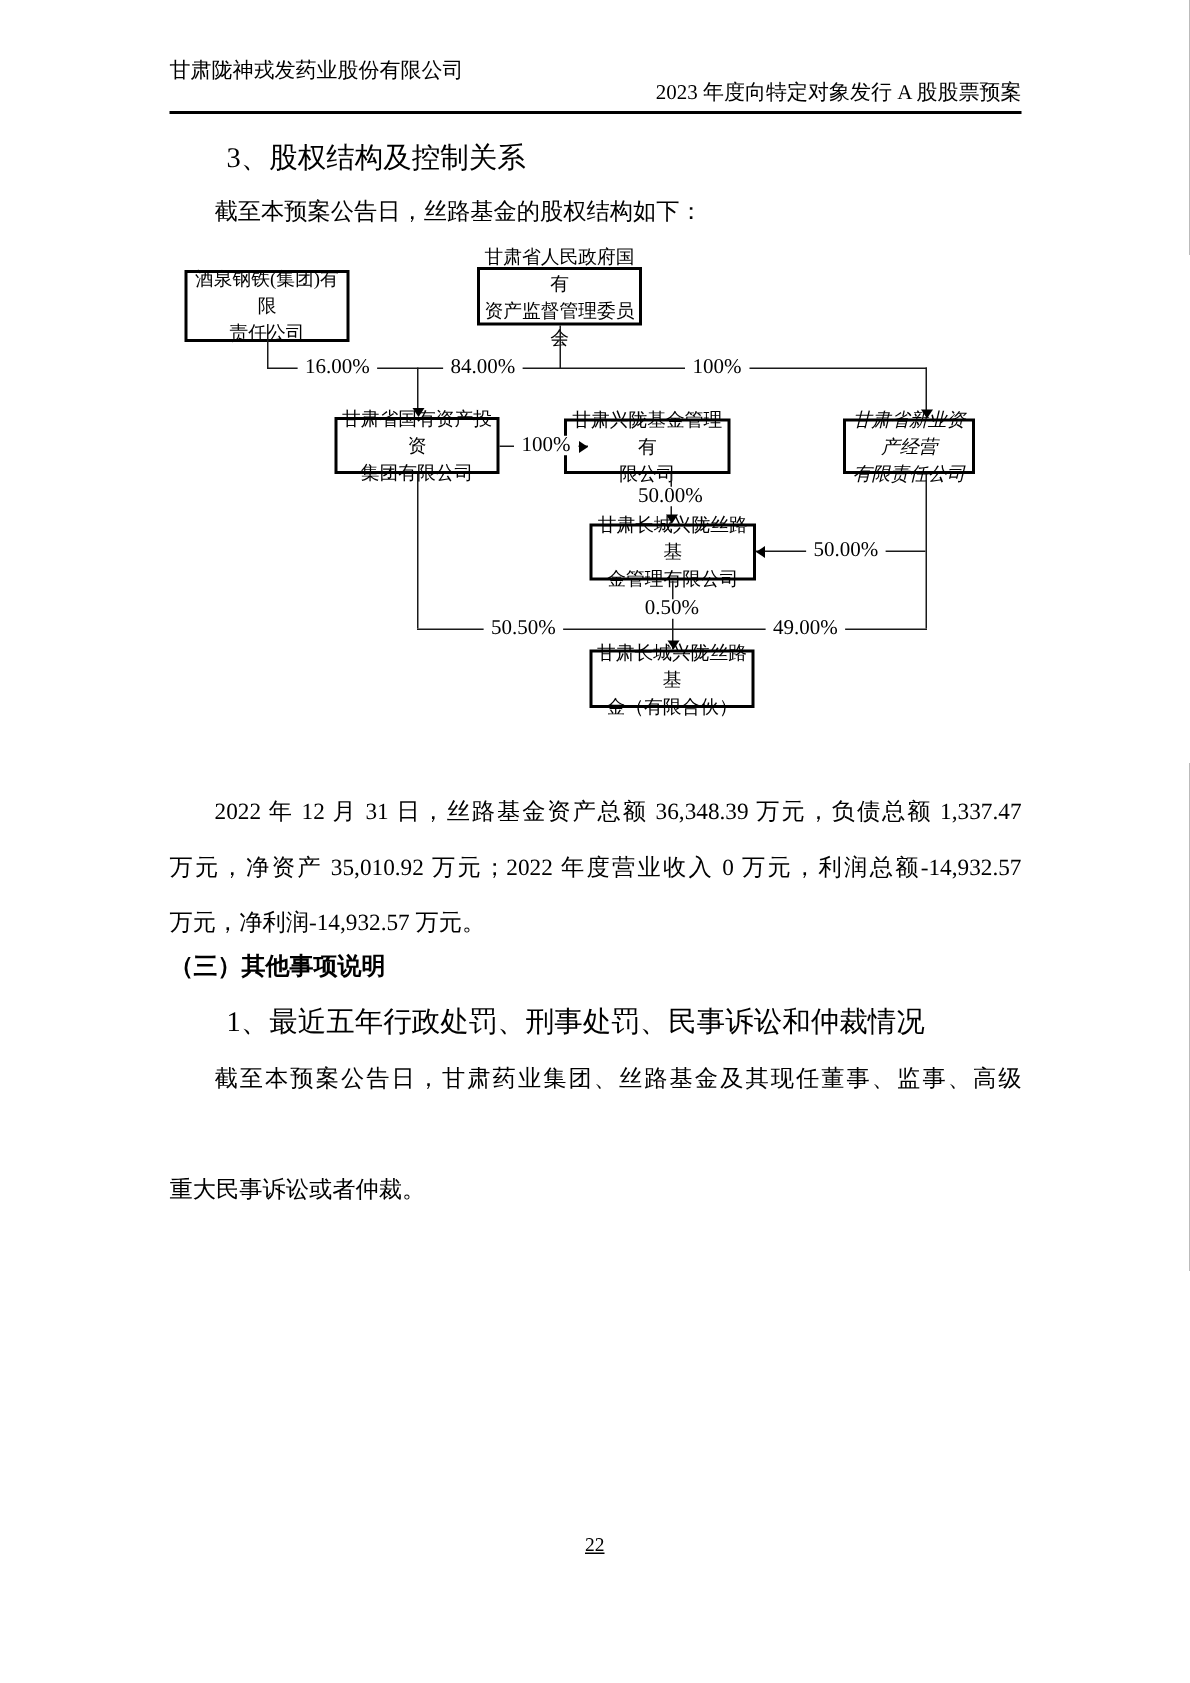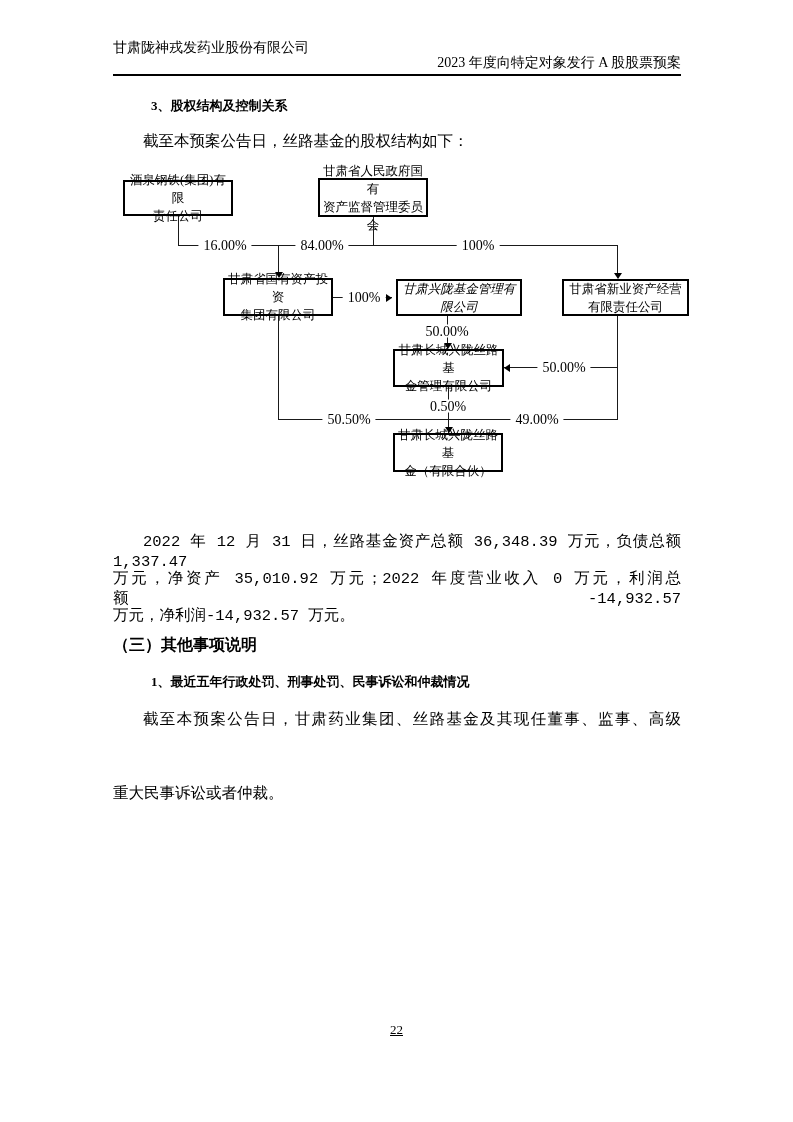--- a/index.html
+++ b/index.html
@@ -10,23 +10,23 @@
     background:#ffffff;
     font-family:"Liberation Serif","DejaVu Serif",serif;
     color:#000;
     overflow:hidden;
   }
   
   .hdr-left{position:absolute;left:113px;top:39px;font-size:14px;line-height:18px;}
   .hdr-right{position:absolute;right:112px;top:54px;font-size:14px;line-height:18px;text-align:right;}
   .hdr-rule{position:absolute;left:113px;top:74px;width:568px;height:2px;background:#000;}
   
-  .h-num{position:absolute;left:113px;width:568px;font-size:13px;font-weight:bold;line-height:20px;text-indent:38px;}
+  .h-num{position:absolute;left:113px;width:568px;font-size:19px;font-weight:normal;line-height:20px;text-indent:38px;}
   .h-par{position:absolute;left:113px;width:568px;font-size:16px;font-weight:bold;line-height:20px;}
-  .body-line{position:absolute;left:113px;width:568px;font-size:15.5px;line-height:20px;white-space:nowrap;font-family:Liberation Mono, monospace;}
+  .body-line{position:absolute;left:113px;width:568px;font-size:15.5px;line-height:20px;white-space:nowrap;}
   .body-line.just{white-space:normal;text-align:justify;text-align-last:justify;}
   .indent{text-indent:30px;}
   .t-s3title{top:96px;}
   .t-s3intro{top:132px;}
   .t-s4title{top:495px;}
   .t-s4l1{top:532px;}
   .t-s4l2{top:569px;}
   .t-s4l3{top:606px;}
   .t-s5title{top:635px;}
   .t-s5sub{top:672px;}
@@ -67,29 +67,29 @@
 
   <div class="hdr-left">甘肃陇神戎发药业股份有限公司</div>
   <div class="hdr-right">2023 年度向特定对象发行 A 股股票预案</div>
   <div class="hdr-rule"></div>
 
   <div class="h-num t-s3title">3、股权结构及控制关系</div>
   <div class="body-line t-s3intro indent">截至本预案公告日，丝路基金的股权结构如下：</div>
 
   <div>
 
-    <div class="node" style="left:123px;top:180px;width:110px;height:36px;">酒泉钢铁(集团)有限
+    <div class="node" style="left:123px;top:180px;width:110px;height:48px;">酒泉钢铁(集团)有限
 责任公司</div>
     <div class="node" style="left:318px;top:178px;width:110px;height:39px;">甘肃省人民政府国有
 资产监督管理委员会</div>
     <div class="node" style="left:223px;top:278px;width:110px;height:38px;">甘肃省国有资产投资
 集团有限公司</div>
-    <div class="node" style="left:396px;top:279px;width:126px;height:37px;font-style:italic;">甘肃兴陇基金管理有
+    <div class="node" style="left:376px;top:279px;width:111px;height:37px;">甘肃兴陇基金管理有
 限公司</div>
-    <div class="node" style="left:562px;top:279px;width:127px;height:37px;">甘肃省新业资产经营
+    <div class="node" style="left:562px;top:279px;width:88px;height:37px;font-style:italic;">甘肃省新业资产经营
 有限责任公司</div>
     <div class="node" style="left:393px;top:349px;width:111px;height:38px;">甘肃长城兴陇丝路基
 金管理有限公司</div>
     <div class="node" style="left:393px;top:433px;width:110px;height:39px;">甘肃长城兴陇丝路基
 金（有限合伙）</div>
 
     <div class="ln" style="left:178px;top:216px;width:1px;height:30px;"></div>
     <div class="ln" style="left:373px;top:217px;width:1px;height:29px;"></div>
     <div class="ln" style="left:178px;top:245px;width:440px;height:1px;"></div>
     <div class="ln" style="left:278px;top:245px;width:1px;height:30px;"></div>

